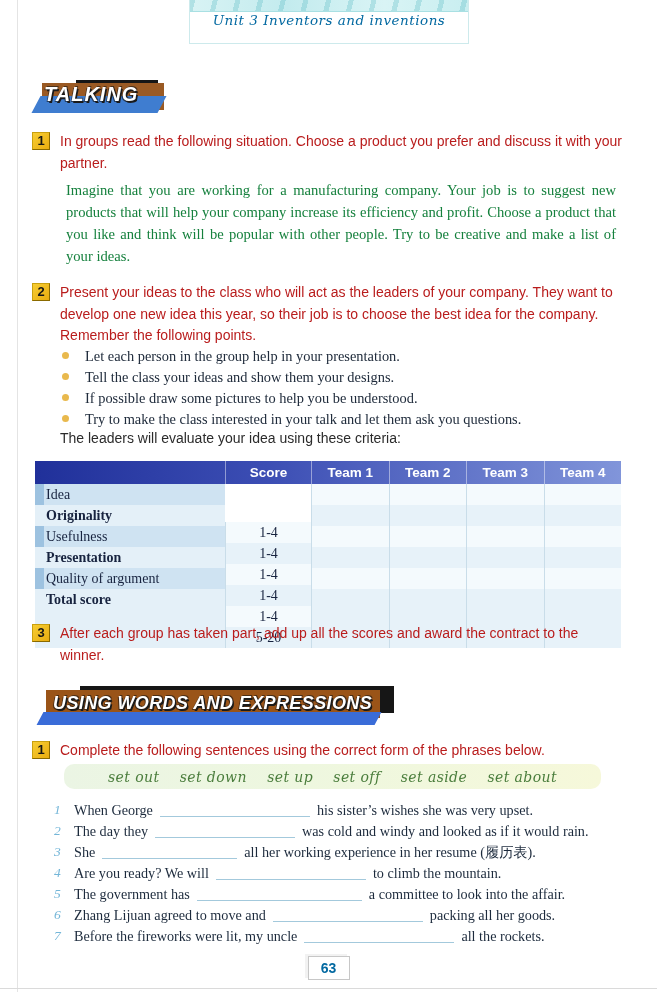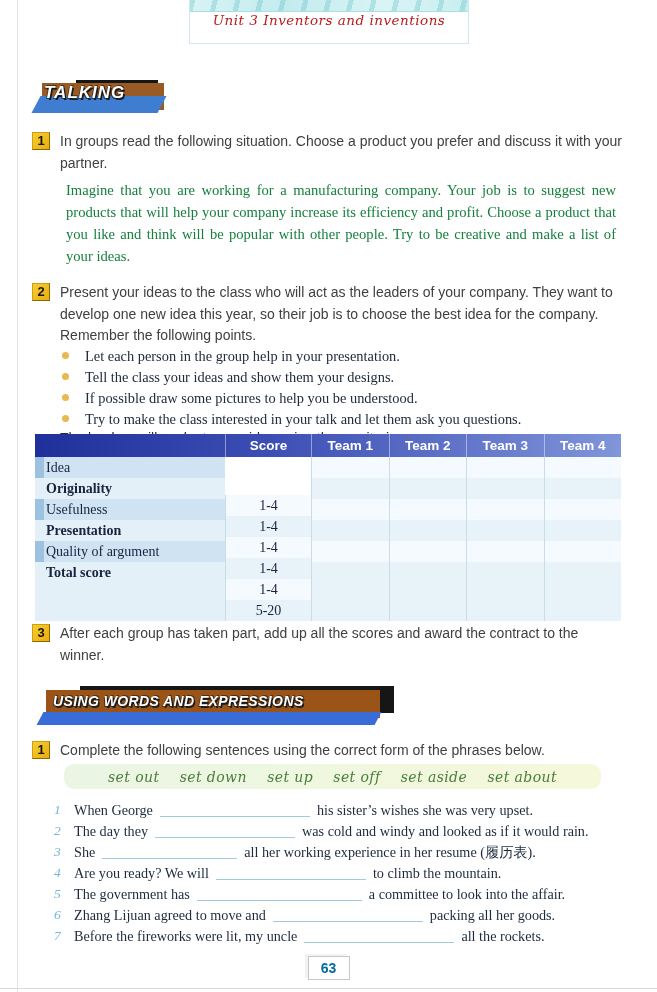--- a/index.html
+++ b/index.html
@@ -9,63 +9,63 @@
   .left-rule   { position:absolute; left:17px; top:0; bottom:0; width:1px; background:#e4e4e4; }
   .bottom-rule { position:absolute; left:0; top:988px; width:657px; height:1px; background:#dadada; }
 
   
   .unit-header { position:absolute; left:189px; top:0; width:280px; background:#fff;
                  border:1px solid #cdeaec; border-top:none; }
   .unit-band { height:12px; background:#d2f0f2;
                background-image:repeating-linear-gradient(104deg, rgba(72,178,188,.28) 0 5px, transparent 5px 22px),
                                 linear-gradient(90deg,#d8f3f4,#c3ebee 35%,#d9f4f5 70%,#c9eef0);
                border-bottom:1px solid #a9e0e3; }
-  .unit-title { height:31px; line-height:31px; text-align:center; color:#b91c1c;
+  .unit-title { height:31px; line-height:31px; text-align:center; color:#0369a1;
                 font:italic 13.5px "DejaVu Serif", serif; letter-spacing:.5px; }
 
   
   .banner { position:absolute; height:42px; }
   .banner .b-black { position:absolute; background:#161616; }
   .banner .b-brown { position:absolute; }
   .banner .b-blue  { position:absolute; transform:skewX(-28deg); }
   .banner .b-text  { position:absolute; color:#fff; font-style:italic; font-weight:900;
                      font-family:"Liberation Sans", sans-serif;
                      text-shadow:1.5px 1.5px 0 #1a1a1a, -1px 1px 0 rgba(20,20,20,.6), 1px -1px 0 rgba(20,20,20,.6); }
   .banner-talking { left:30px; top:80px; width:170px; }
   .banner-talking .b-black { left:46px; top:0; width:82px; height:27px; }
   .banner-talking .b-brown { left:12px; top:3px; width:122px; height:27px; background:#9a5a24; }
   .banner-talking .b-blue  { left:6px; top:16px; width:126px; height:17px; background:#3f7dd0; }
-  .banner-talking .b-text  { left:14px; top:3px; font-size:17px; letter-spacing:1px;text-align:center; }
+  .banner-talking .b-text  { left:14px; top:3px; font-size:20px; letter-spacing:1px;text-align:center; }
   .banner-using { left:30px; top:686px; width:390px; }
   .banner-using .b-black { left:50px; top:0; width:314px; height:27px; }
   .banner-using .b-brown { left:16px; top:4px; width:334px; height:28px; background:#9a5418; }
   .banner-using .b-blue  { left:10px; top:26px; width:338px; height:13px; background:#3a6cd8; }
-  .banner-using .b-text  { left:23px; top:7px; font-size:14px; letter-spacing:.4px; }
+  .banner-using .b-text  { left:23px; top:7px; font-size:18px; letter-spacing:.4px; }
 
   
   .item { position:absolute; display:flex; gap:10px; align-items:flex-start; }
   .numbox { flex:0 0 18px; width:18px; height:18px; margin-top:1px;
             background:linear-gradient(135deg,#f7cd33,#e9ad10);
             border:1px solid #c9a00e; border-right-color:#8a6a00; border-bottom-color:#8a6a00;
             color:#161616; font:700 13px/16px "Liberation Sans", sans-serif; text-align:center; }
-  .sans-text { font:14px/21.5px "Liberation Sans", sans-serif; color:#404040; }
+  .sans-text { font:14px/21.5px "Liberation Sans", sans-serif; color:#b91c1c; }
 
   
   .situation { position:absolute; left:66px; top:179px; width:550px; text-align:justify;
                font:14.6px/22px "Liberation Serif", serif; color:#15803d; }
 
   
   .bullets { position:absolute; left:60px; top:346px; width:560px; }
   .bullet-row { display:flex; align-items:flex-start; height:21px; }
   .dot { flex:0 0 7px; width:7px; height:7px; border-radius:50%; background:#e9b94d; margin:6px 16px 0 2px; }
   .bullet-text { font:14.4px/21px "Liberation Serif", serif; color:#202c3c; }
   .criteria-line { position:absolute; left:60px; top:428px; font:14px/21px "Liberation Sans", sans-serif; color:#2b2b2b; }
 
   
-  .score-table { position:absolute; left:35px; top:434px; width:586px; border-bottom:4px double #a7acb2; padding-bottom:1px; }
+  .score-table { position:absolute; left:35px; top:461px; width:586px; border-bottom:4px double #a7acb2; padding-bottom:1px; }
   .t-grid { display:grid; grid-template-columns:190px 86px 77.5px 77.5px 77.5px 77.5px; }
   .t-head { background:linear-gradient(90deg,#20309a,#3c4eb4 40%,#8195da); height:23px; }
   .t-head .hc { color:#fff; font:700 13.5px/23px "Liberation Sans", sans-serif; text-align:center;
                 border-left:1px solid rgba(255,255,255,.45); }
   .t-head .hc:first-child { border-left:none; }
   .t-row { height:21px; }
   .lc { padding-left:11px; font:14px/21px "Liberation Serif", serif; color:#17233f; white-space:nowrap; }
   .sc { text-align:center; font:14px/21px "Liberation Serif", serif; color:#17233f; border-left:1px solid #c9dde9;margin-top:38px; }
   .tc { border-left:1px solid #c9dde9; }
   .row-light .lc { background:#cfe3f2; box-shadow:inset 9px 0 0 #9dc2e0; }

